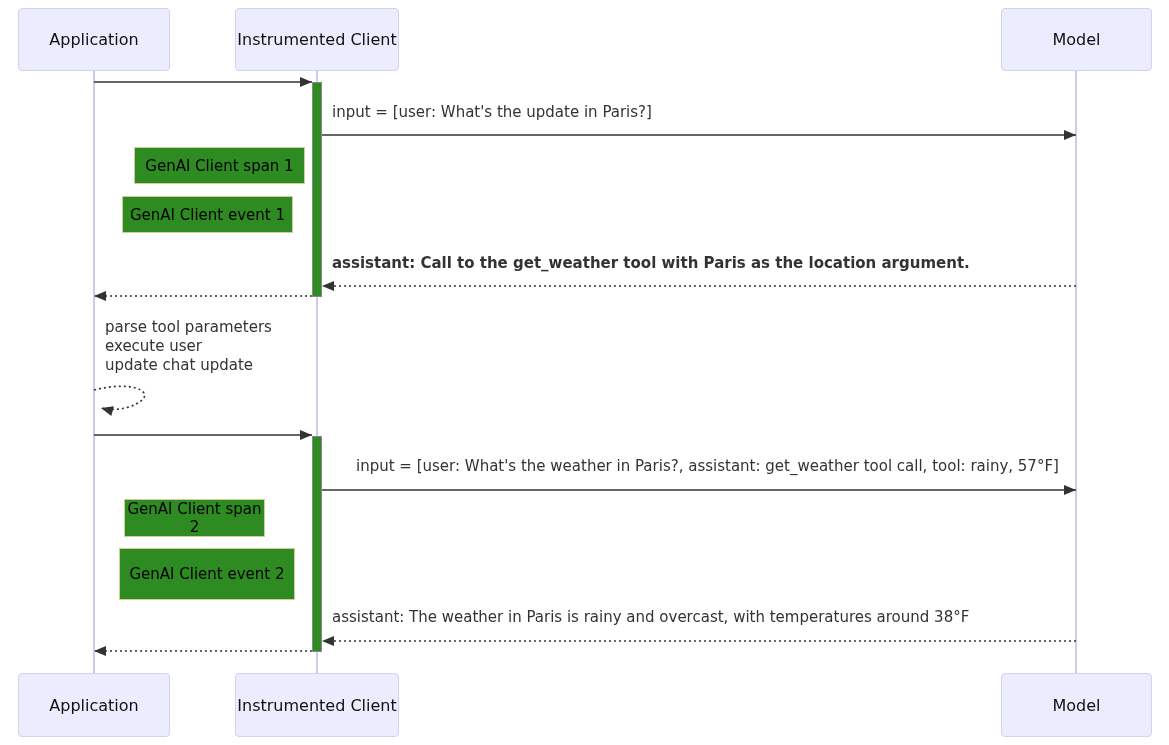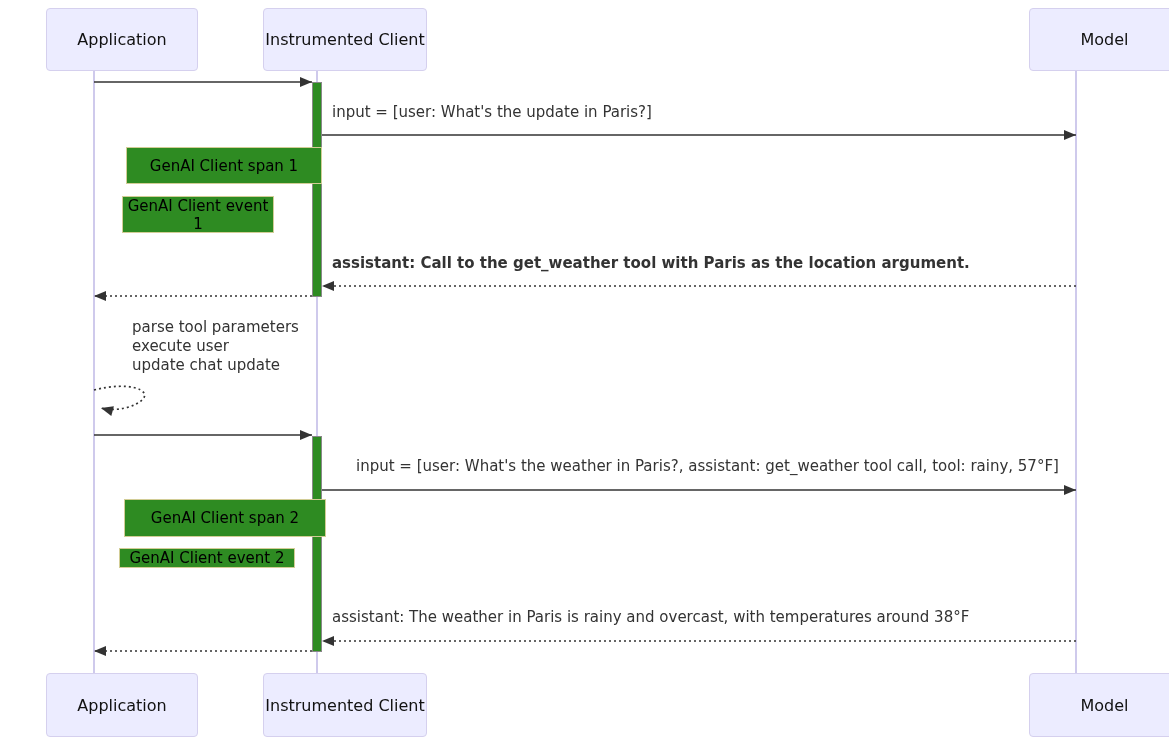--- a/index.html
+++ b/index.html
@@ -37,21 +37,20 @@
   .ln.dotted{stroke-dasharray:2,3;}
   .ah{fill:var(--line-color);}
   .actor{
     position:absolute;
     background:var(--actor-fill);
     border:1px solid var(--actor-border);
     border-radius:4px;
     display:flex;align-items:center;justify-content:center;
     font-size:16px;color:var(--actor-text);
     text-align:left;
-    margin-left:28px;
   }
   .activation{
     position:absolute;
     width:10px;
     background:var(--activation-fill);
     border:1px solid var(--activation-border);
   }
   .note{
     position:absolute;
     background:var(--note-fill);
@@ -64,21 +63,20 @@
     position:absolute;
     font-size:15px;color:var(--message-text);
     white-space:nowrap;
     line-height:19px;
   }
   .self-text{
     position:absolute;
     font-size:15px;color:var(--message-text);
     line-height:19px;
     white-space:nowrap;
-    margin-left:27px;
   }
 </style>
 </head>
 <body>
 
 <div class="diagram">
 
   <div class="lifeline" style="left:93px;top:71px;height:602px;"></div>
   <div class="lifeline" style="left:316px;top:71px;height:602px;"></div>
   <div class="lifeline" style="left:1075px;top:71px;height:602px;"></div>
@@ -107,24 +105,24 @@
   <div class="msg-label" style="left:332px;top:254px;font-weight:bold;">assistant: Call to the get_weather tool with Paris as the location argument.</div>
   <div class="msg-label" style="left:332px;top:457px;margin-left:24px;">input = [user: What's the weather in Paris?, assistant: get_weather tool call, tool: rainy, 57°F]</div>
   <div class="msg-label" style="left:332px;top:608px;">assistant: The weather in Paris is rainy and overcast, with temperatures around 38°F</div>
 
   <div class="self-text" style="left:105px;top:318px;">
     <div>parse tool parameters</div>
     <div>execute user</div>
     <div>update chat update</div>
   </div>
 
-  <div class="note" style="left:126px;top:147px;width:196px;height:37px;">GenAI Client span 1</div>
-  <div class="note" style="left:122px;top:196px;width:152px;height:37px;">GenAI Client event 1</div>
-  <div class="note" style="left:124px;top:499px;width:202px;height:38px;">GenAI Client span 2</div>
-  <div class="note" style="left:119px;top:548px;width:176px;height:20px;">GenAI Client event 2</div>
+  <div class="note" style="left:134px;top:147px;width:171px;height:37px;">GenAI Client span 1</div>
+  <div class="note" style="left:122px;top:196px;width:171px;height:37px;">GenAI Client event 1</div>
+  <div class="note" style="left:124px;top:499px;width:141px;height:38px;">GenAI Client span 2</div>
+  <div class="note" style="left:119px;top:548px;width:176px;height:52px;">GenAI Client event 2</div>
 
   <div class="actor" style="left:18px;top:8px;width:152px;height:63px;">Application</div>
   <div class="actor" style="left:235px;top:8px;width:164px;height:63px;">Instrumented Client</div>
   <div class="actor" style="left:1001px;top:8px;width:151px;height:63px;">Model</div>
 
   <div class="actor" style="left:18px;top:673px;width:152px;height:64px;">Application</div>
   <div class="actor" style="left:235px;top:673px;width:164px;height:64px;">Instrumented Client</div>
   <div class="actor" style="left:1001px;top:673px;width:151px;height:64px;">Model</div>
 
 </div>

